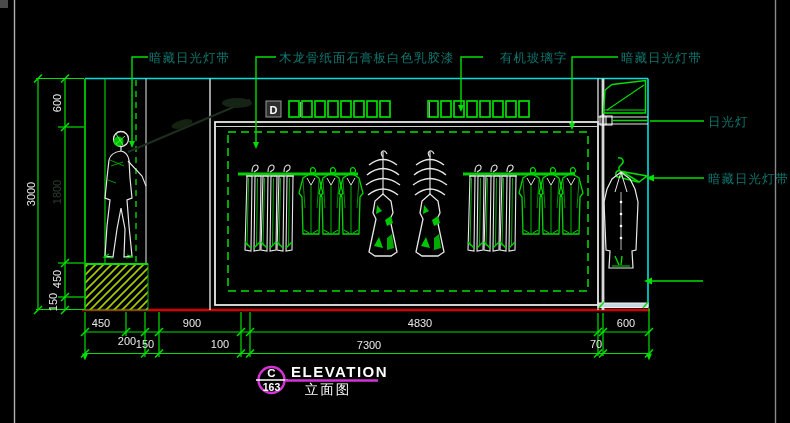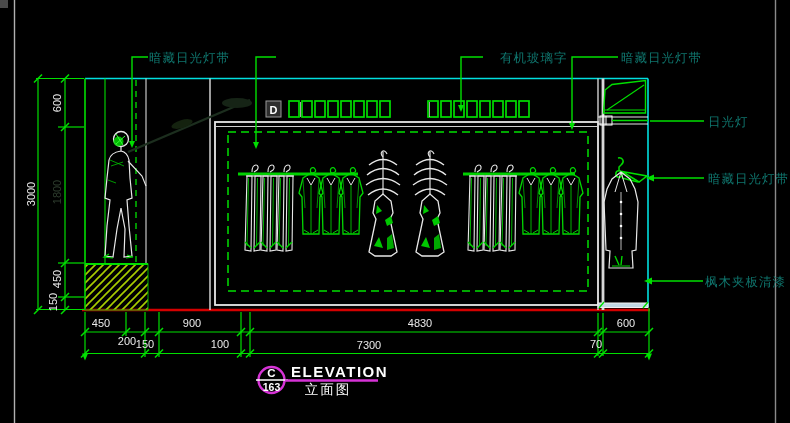--- a/index.html
+++ b/index.html
@@ -251,26 +251,26 @@
   </g>
 
   <g fill="none">
     <circle cx="271.5" cy="380" r="13" stroke="#d633d6" stroke-width="2.4"></circle>
     <line x1="256" y1="380" x2="288" y2="380" stroke="#ffffff" stroke-width="1.5"></line>
     <line x1="285" y1="380.5" x2="378" y2="380.5" stroke="#d633d6" stroke-width="2.4"></line>
   </g>
 </svg>
 
 <div class="txt callout" style="left:149px;top:50px">暗藏日光灯带</div>
+<div class="txt callout" style="left:279px;top:50px">木龙骨纸面石膏板白色乳胶漆</div>
 <div class="txt callout" style="left:500px;top:50px">有机玻璃字</div>
 <div class="txt callout" style="left:621px;top:50px">暗藏日光灯带</div>
 
 <div class="txt callout" style="left:708px;top:114px">日光灯</div>
 <div class="txt callout" style="left:708px;top:171px">暗藏日光灯带</div>
-<div class="txt callout" style="left:705px;top:274px">枫木夹板清漆</div>
 
 <div class="txt vdim" style="left:31px;top:194px">3000</div>
 <div class="txt vdim" style="left:57px;top:103px">600</div>
 <div class="txt vdim dark" style="left:57px;top:192px">1800</div>
 <div class="txt vdim" style="left:57px;top:279px">450</div>
 <div class="txt vdim" style="left:53px;top:302px">150</div>
 
 <div class="txt hdim" style="left:101px;top:323px">450</div>
 <div class="txt hdim" style="left:127px;top:341px">200</div>
 <div class="txt hdim" style="left:192px;top:323px">900</div>

